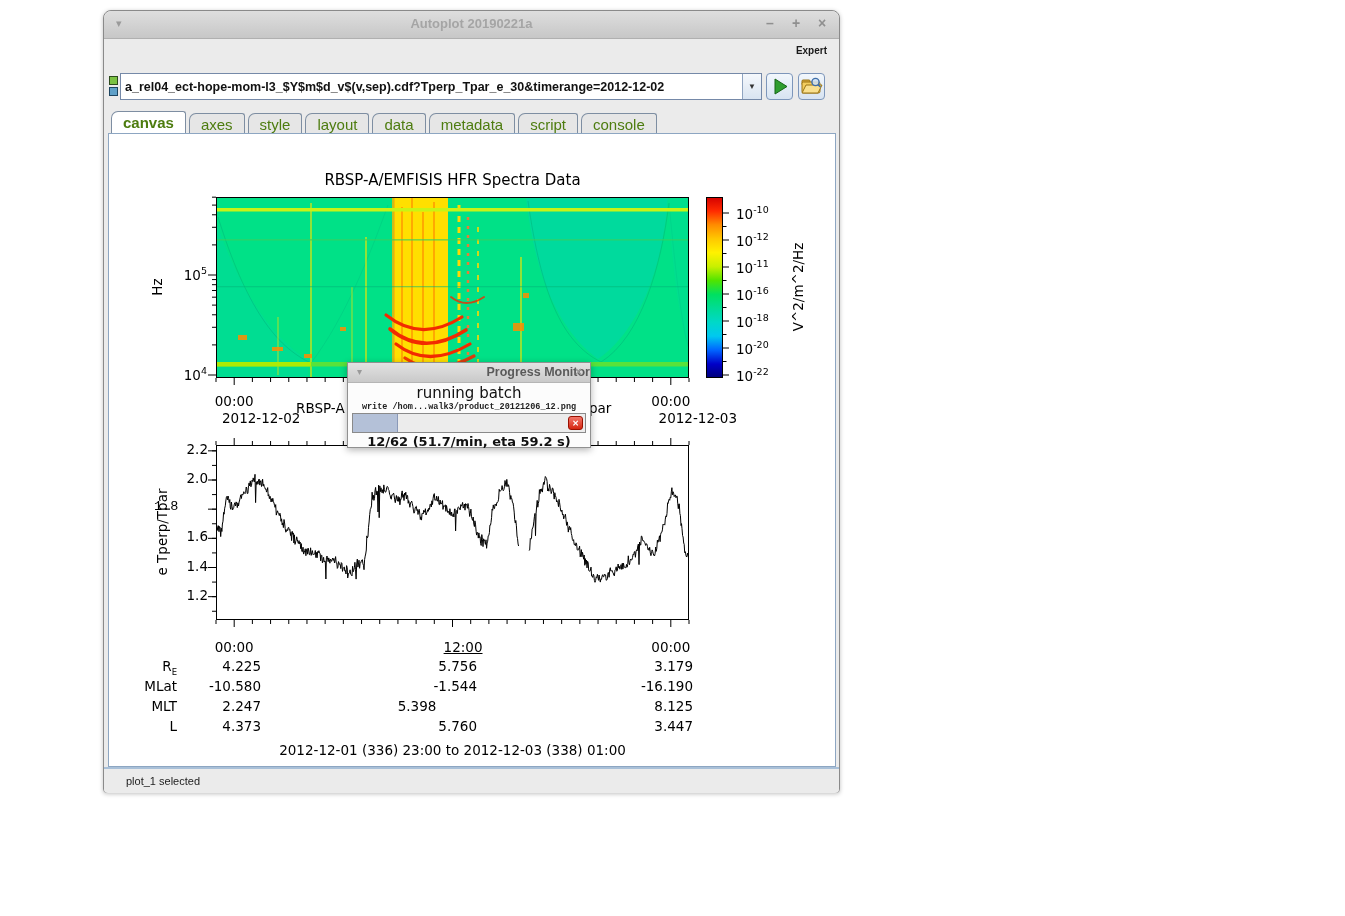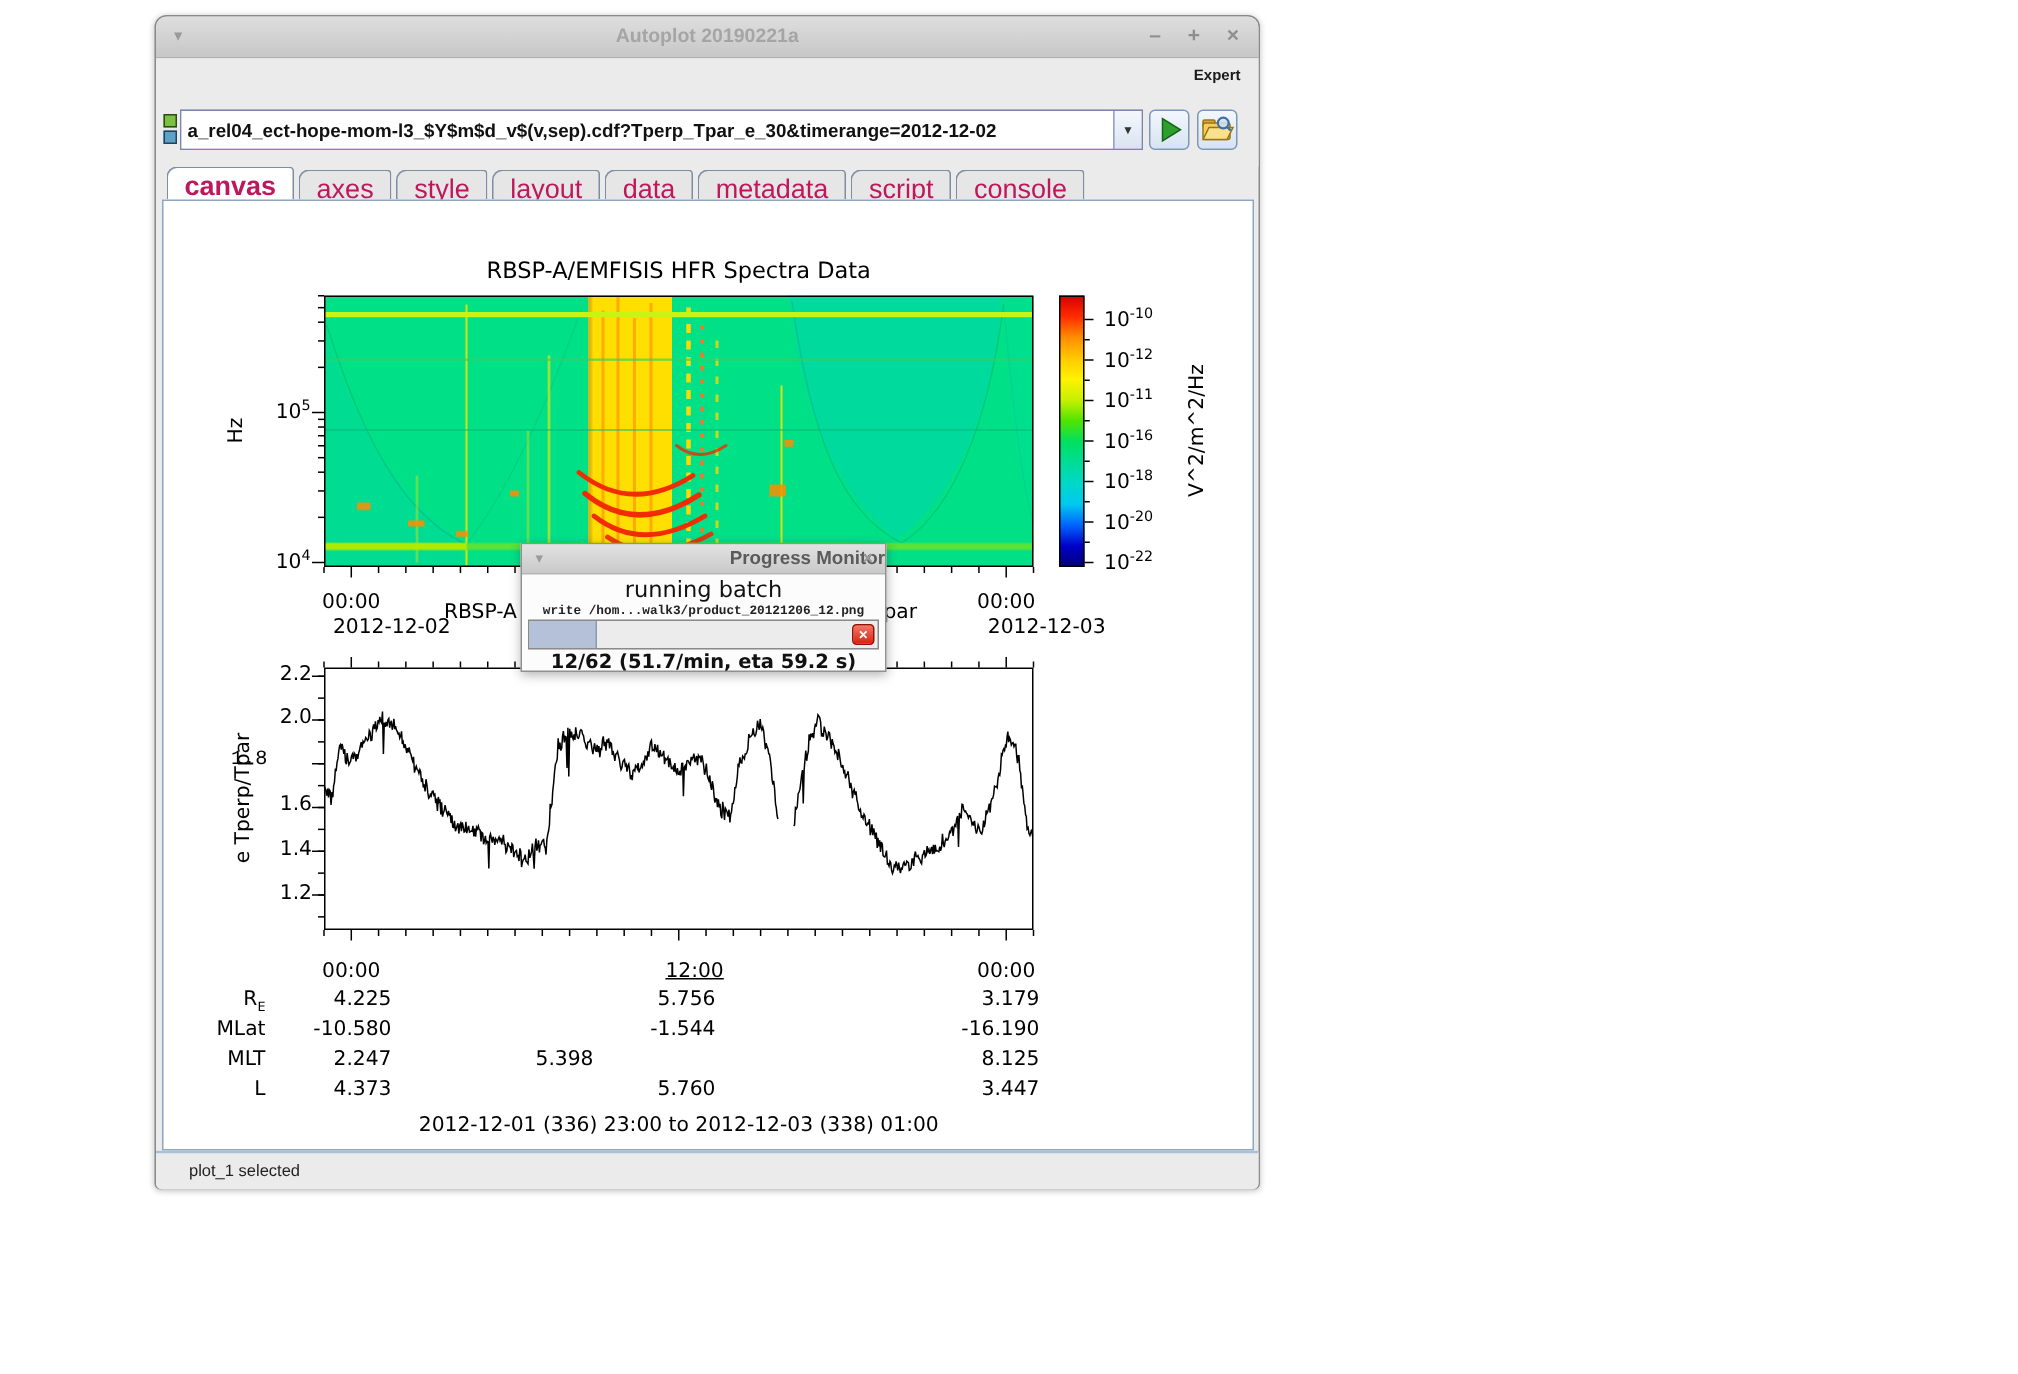--- a/index.html
+++ b/index.html
@@ -34,21 +34,21 @@
   .combo input { flex:1; border:none; outline:none; font-family:"Liberation Sans",sans-serif;
            font-size:12.5px; font-weight:bold; color:#111; padding:0 2px 0 4px; }
   .combo .arrow-btn { width:19px; border:none; border-left:1px solid #90a4c0;
            background:linear-gradient(#f5f8fc,#d9e4f1); cursor:default; font-size:8px; color:#333; }
   .tb-btn { position:absolute; top:12px; width:27px; height:27px; border:1px solid #7d96ba;
             border-radius:4px; background:linear-gradient(#f2f7fc,#d7e3f1); cursor:default; padding:0; }
   .tb-btn.play { left:662px; }
   .tb-btn.browse { left:694px; }
 
   .tabrow { position:absolute; left:7px; top:100px; right:4px; height:22px; display:flex; align-items:flex-end; }
-  .tab { height:20px; padding:2px 11px 0 11px; font-size:18px; color:#be185d; background:#e6e6e6;
+  .tab { height:20px; padding:2px 11px 0 11px; font-size:15px; color:#4d7c0f; background:#e6e6e6;
          border:1px solid #7e8ea2; border-bottom:none; border-radius:7px 3px 0 0; margin-right:3px; cursor:default; }
   .tab.selected { height:22px; background:#fff; font-weight:bold; }
 
   .content { position:absolute; left:4px; top:122px; width:728px; height:634px;
              border:1px solid #8da6c2; background:#ffffff; overflow:hidden; }
   .canvas { position:relative; width:726px; height:632px; font-family:"DejaVu Sans",sans-serif; color:#000; }
   .canvas .lbl { position:absolute; font-size:13.5px; white-space:nowrap; }
   .canvas .rot { transform:rotate(-90deg); text-align:center; }
   sup { font-size:9.5px; }
   sub { font-size:8.5px; }
@@ -386,21 +386,21 @@
             <div class="lbl" style="left: 8px; top: 524px; width: 60px; text-align: right;">R<sub>E</sub></div>
             <div class="lbl" style="left: 32px; top: 524px; width: 120px; text-align: right;">4.225</div>
             <div class="lbl" style="left: 248px; top: 524px; width: 120px; text-align: right;">5.756</div>
             <div class="lbl" style="left: 464px; top: 524px; width: 120px; text-align: right;">3.179</div>
             <div class="lbl" style="left: 8px; top: 544px; width: 60px; text-align: right;">MLat</div>
             <div class="lbl" style="left: 32px; top: 544px; width: 120px; text-align: right;">-10.580</div>
             <div class="lbl" style="left: 248px; top: 544px; width: 120px; text-align: right;">-1.544</div>
             <div class="lbl" style="left: 464px; top: 544px; width: 120px; text-align: right;">-16.190</div>
             <div class="lbl" style="left: 8px; top: 564px; width: 60px; text-align: right;">MLT</div>
             <div class="lbl" style="left: 32px; top: 564px; width: 120px; text-align: right;">2.247</div>
-            <div class="lbl" style="left: 248px; top: 564px; width: 120px; text-align: left;">5.398</div>
+            <div class="lbl" style="left: 248px; top: 564px; width: 120px; text-align: center;">5.398</div>
             <div class="lbl" style="left: 464px; top: 564px; width: 120px; text-align: right;">8.125</div>
             <div class="lbl" style="left: 8px; top: 584px; width: 60px; text-align: right;">L</div>
             <div class="lbl" style="left: 32px; top: 584px; width: 120px; text-align: right;">4.373</div>
             <div class="lbl" style="left: 248px; top: 584px; width: 120px; text-align: right;">5.760</div>
             <div class="lbl" style="left: 464px; top: 584px; width: 120px; text-align: right;">3.447</div>
           </div>
       </div>
     </div>
 
     <div class="statusbar">

